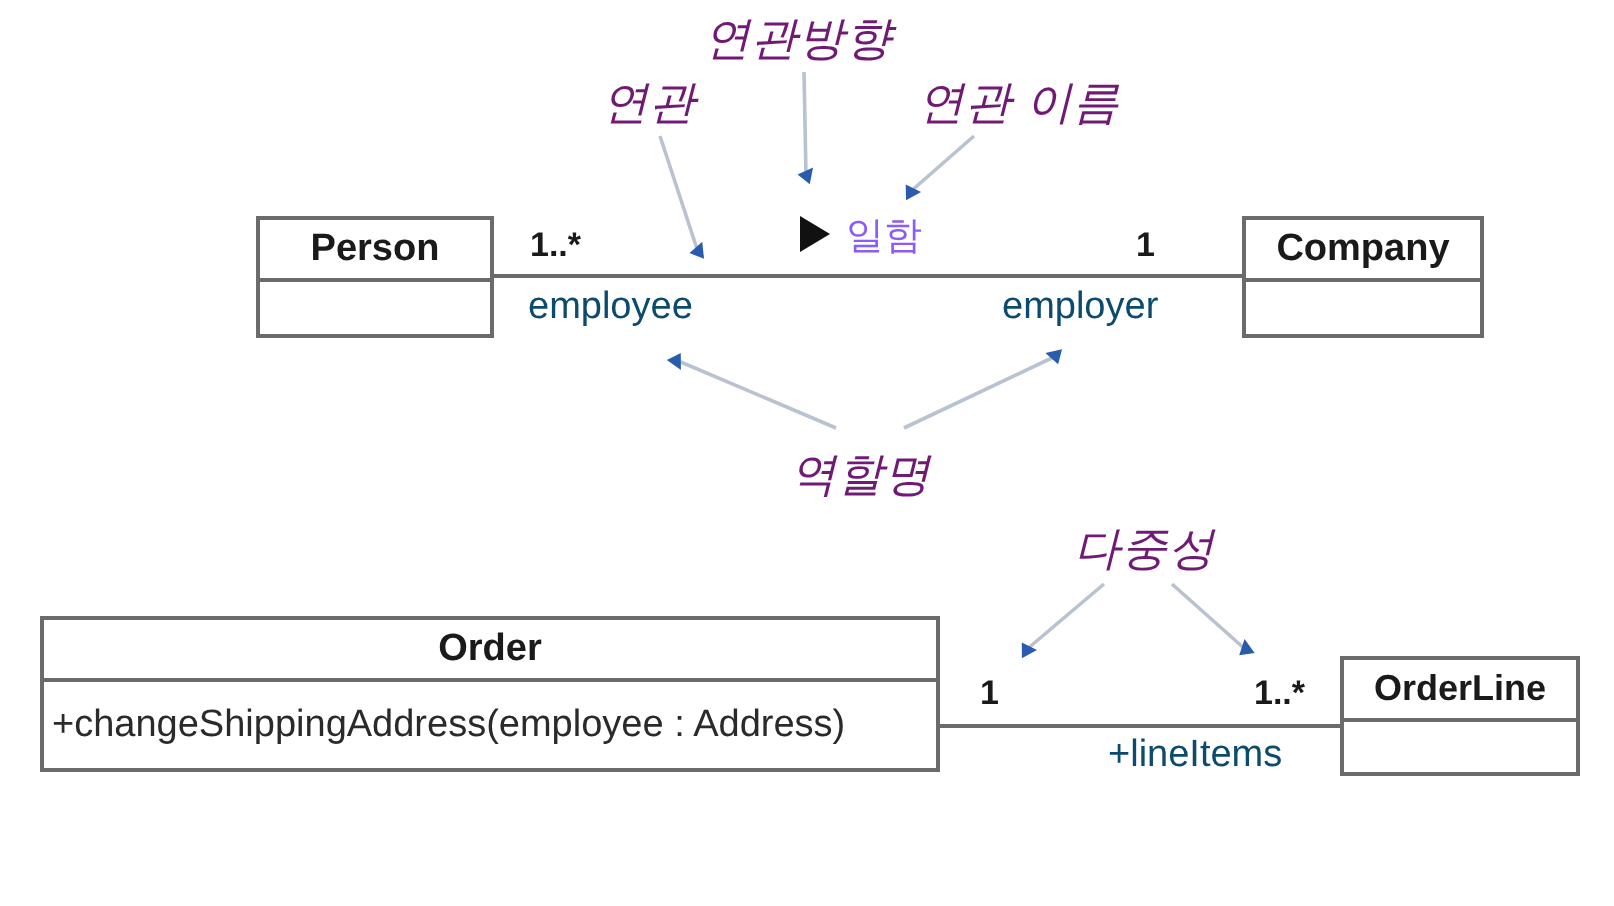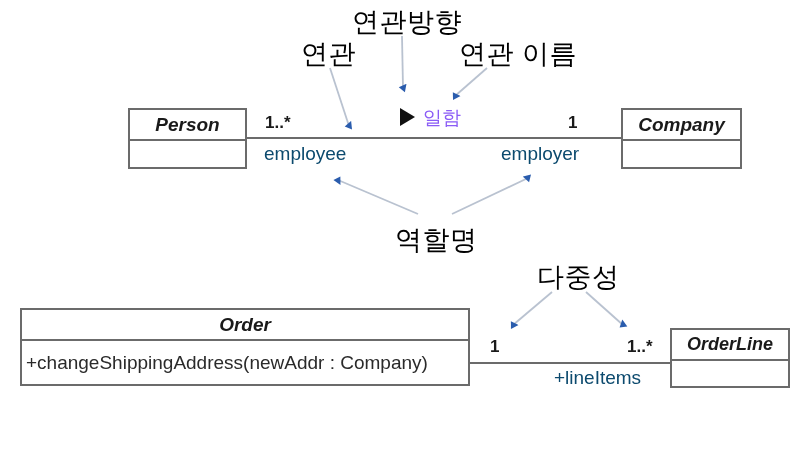--- a/index.html
+++ b/index.html
@@ -31,21 +31,20 @@
   .uml-class .title {
     box-sizing: border-box;
     text-align: center;
     font-weight: bold;
     color: #1a1a1a;
     border-bottom: 2px solid #6b6b6b;
     display: flex;
     align-items: center;
     justify-content: center;
     white-space: nowrap;
-    font-style: italic;
   }
   .uml-class .compartment {
     box-sizing: border-box;
     flex: 1 1 auto;
     display: flex;
     flex-direction: column;
     justify-content: center;
   }
   .uml-class .member {
     color: #2a2a2a;
@@ -88,23 +87,24 @@
   }
   .lbl.assoc-name {
     font-size: 19px;
     color: #8b5cf6;
   }
 
   
   .annot {
     position: absolute;
     white-space: nowrap;
-    color: #000000;
-    font-size: 27px;
+    color: #701a75;
+    font-size: 23px;
     letter-spacing: 0.5px;
+    font-style: italic;
   }
 
   
   #annot-arrows {
     position: absolute;
     left: 0;
     top: 0;
     width: 807px;
     height: 453px;
     pointer-events: none;
@@ -145,21 +145,21 @@
 
   <div class="annot" style="left:395px; top:222px;">역할명</div>
 
   <div class="annot" style="left:459px; top:36px;">연관 이름</div>
 
   <div class="assoc-line" style="left:470px; top:362px; width:200px;"></div>
 
   <div class="uml-class" style="left:20px; top:308px; width:450px; height:78px;">
     <div class="title" style="height:31px; font-size:19px;">Order</div>
     <div class="compartment" style="padding-top:2px;">
-      <div class="member" style="font-size:19px;">+changeShippingAddress(newAddr : Company)</div>
+      <div class="member" style="font-size:19px;">+changeShippingAddress(employee : Address)</div>
     </div>
   </div>
 
   <div class="uml-class" style="left:670px; top:328px; width:120px; height:60px;">
     <div class="title" style="height:31px; font-size:18px;">OrderLine</div>
     <div class="compartment"></div>
   </div>
 
   <div class="lbl mult" style="left:490px; top:337px;">1</div>
 

